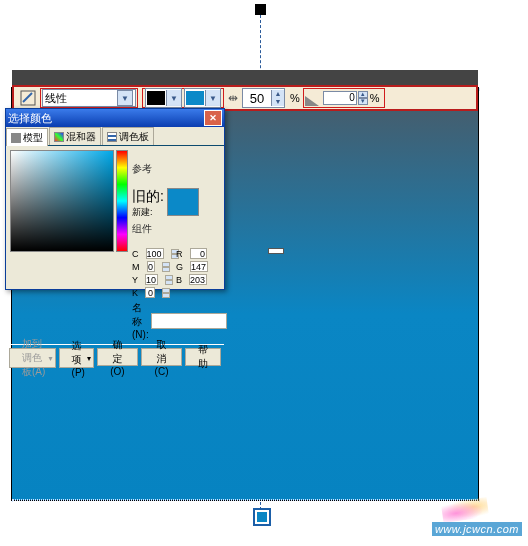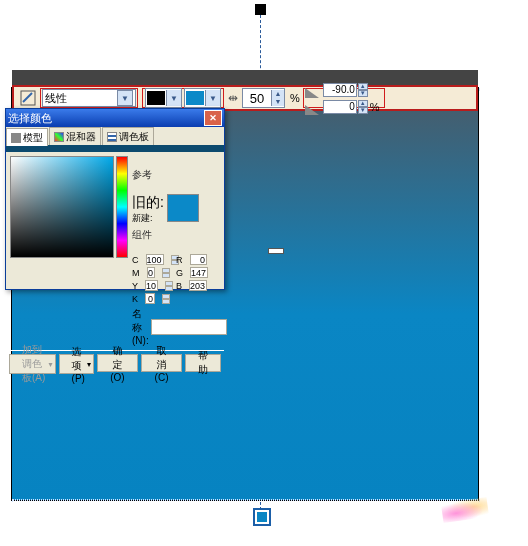--- a/index.html
+++ b/index.html
@@ -33,21 +33,21 @@
 .angle-box{border:1px solid #d01c1c;padding:1px;display:flex;align-items:center;height:20px;box-sizing:border-box}
 .ang-ico{width:16px;height:16px;position:relative;margin-right:2px}
 .ang-ico::before{content:"";position:absolute;left:0;bottom:0;border-bottom:10px solid #888;border-right:14px solid transparent}
 .mini{width:34px;height:14px;background:#fff;border:1px solid #7a8aa5;font-size:10px;text-align:right;padding-right:1px;box-sizing:border-box}
 .mini-sp{display:flex;flex-direction:column;margin-left:1px}
 .mini-sp span{width:10px;height:7px;background:#d4e3f6;border:1px solid #7a8aa5;font-size:6px;line-height:5px;text-align:center;color:#3a5a8a;box-sizing:border-box}
 
 .dlg{position:absolute;left:5px;top:108px;width:218px;height:180px;background:#ece9d8;border:1px solid #0a3d9a;box-shadow:2px 2px 5px rgba(0,0,0,.4);z-index:20;font-size:11px}
 .titlebar{height:18px;background:linear-gradient(to bottom,#3a7bea,#0a3db0);color:#fff;display:flex;align-items:center;padding:0 2px;font-size:11px}
 .titlebar .close{margin-left:auto;width:16px;height:14px;background:#d9624a;border:1px solid #fff;color:#fff;font-size:9px;display:flex;align-items:center;justify-content:center;font-weight:bold}
-.tabs{display:flex;height:18px;background:#ece9d8;border-bottom:7px solid #0c4a6e}
+.tabs{display:flex;height:18px;background:#ece9d8;border-bottom:1px solid #0c4a6e}
 .tab{padding:2px 4px;font-size:10px;border:1px solid #aca899;border-bottom:none;background:#ece9d8;margin-right:1px;display:flex;align-items:center}
 .tab.active{background:#fff;position:relative;top:1px}
 .tab .sq{width:8px;height:8px;border:1px solid #888;margin-right:2px;display:inline-block}
 .dlg-body{display:flex;padding:4px}
 .left-col{width:118px}
 .model-row{display:flex;align-items:center;margin-bottom:3px;font-size:10px}
 .model-sel{width:78px;height:14px;background:#1a52bd;color:#fff;border:1px solid #7a8aa5;display:flex;align-items:center;padding:0 2px;font-size:10px}
 .model-sel .arr{margin-left:auto;width:11px;height:11px;background:#d4e3f6;display:flex;align-items:center;justify-content:center;font-size:7px;color:#333}
 .picker{width:106px;height:100px;position:relative;border:1px solid #888;background:linear-gradient(to right,#fff,#00a8e8);}
 .picker::after{content:"";position:absolute;inset:0;background:linear-gradient(to bottom,transparent,#000)}
@@ -116,28 +116,20 @@
     <div class="spin-btns">
           <span>▲</span>
           <span>▼</span>
         </div>
   </div>
   <span class="pct">%</span>
   <div class="angle-box">
     <div style="display:flex;flex-direction:column;gap:1px">
       <div style="display:flex;align-items:center">
         <div class="ang-ico"></div>
-        <div class="mini">-90.0</div>
-        <div class="mini-sp">
-              <span>▲</span>
-              <span>▼</span>
-            </div>
-      </div>
-      <div style="display:flex;align-items:center">
-        <div class="ang-ico"></div>
         <div class="mini">0</div>
         <div class="mini-sp">
               <span>▲</span>
               <span>▼</span>
             </div>
         <span class="pct" style="margin-left:2px">%</span>
       </div>
     </div>
   </div>
 </div>
@@ -243,14 +235,15 @@
     <button>
           <span>取消(C)</span>
         </button>
     <button>
           <span>帮助</span>
         </button>
   </div>
 </div>
 
 <div class="wm-swirl"></div>
+<div class="watermark">www.jcwcn.com</div>
 
 </div>
 
 </body></html>

